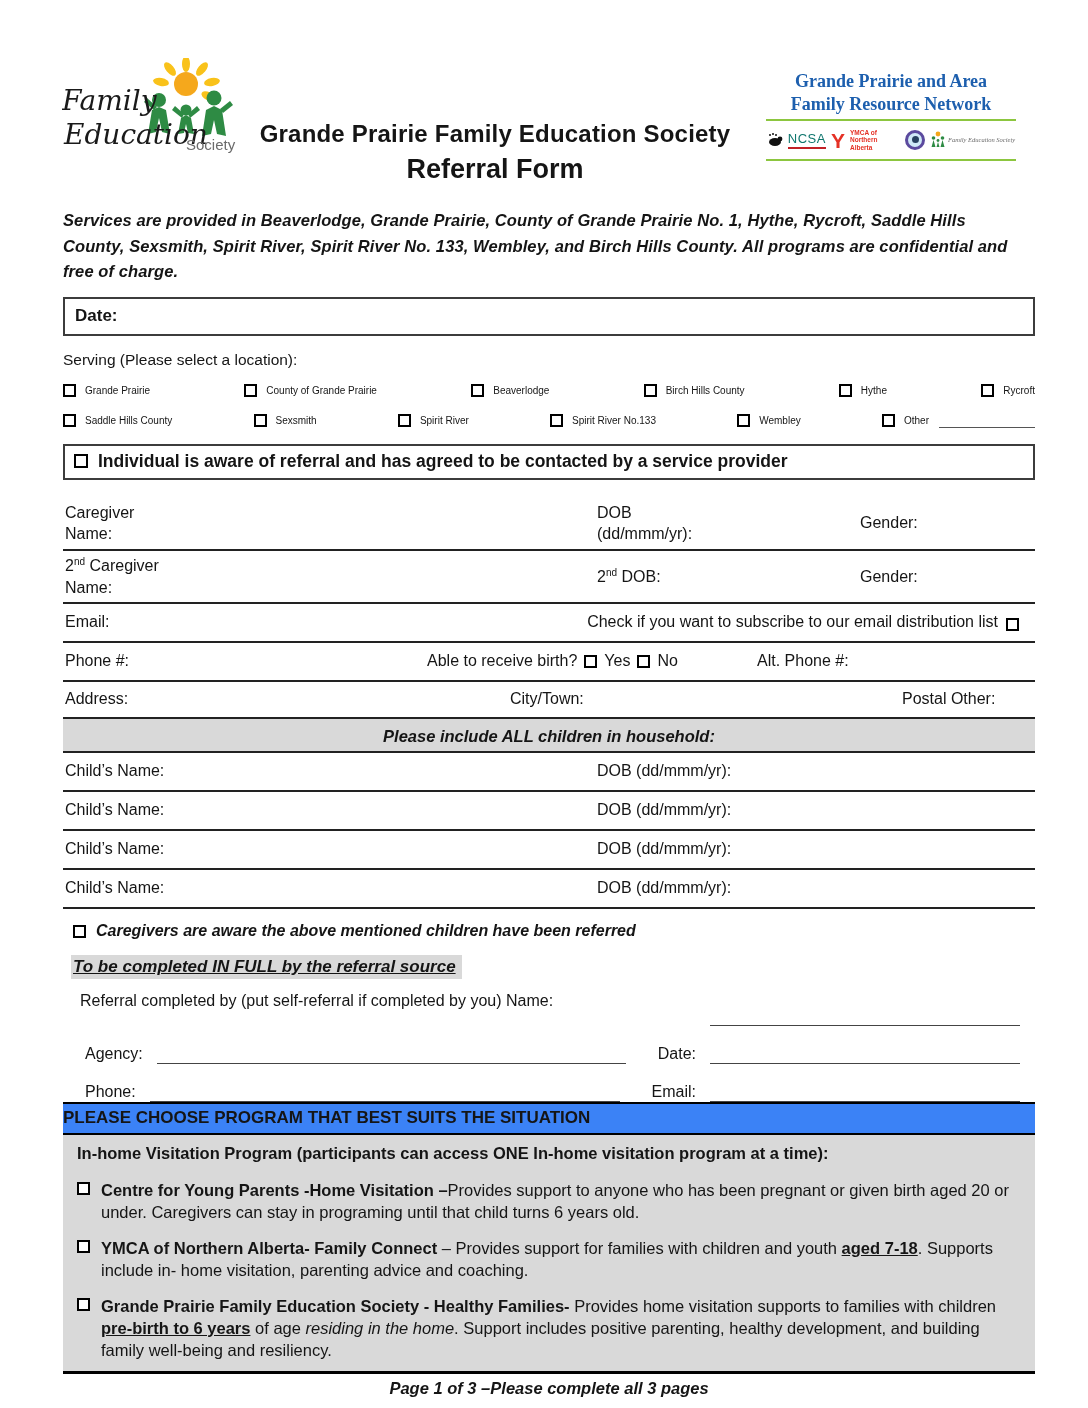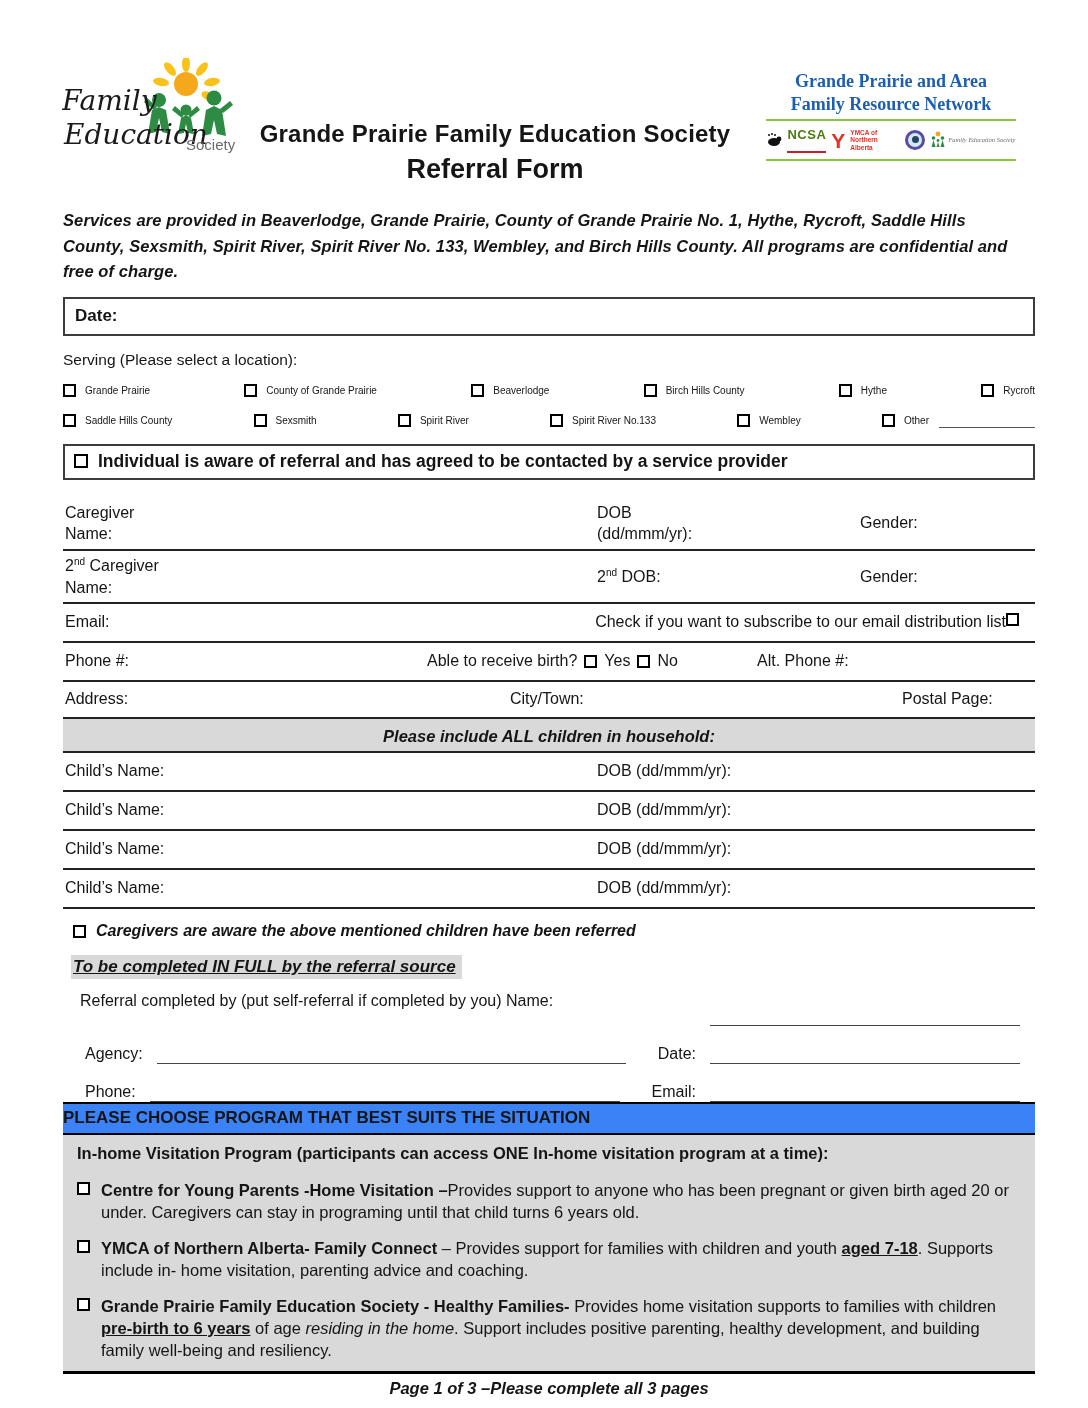--- a/index.html
+++ b/index.html
@@ -14,22 +14,22 @@
   .header { position:relative; height:208px; }
   .fes-logo { position:absolute; left:62px; top:58px; width:175px; height:105px; }
   .title-block { position:absolute; left:230px; top:120px; width:530px; text-align:center; }
   .title-l1 { font-size:24px; font-weight:bold; letter-spacing:.2px; }
   .title-l2 { font-size:27px; font-weight:bold; margin-top:6px; }
   .network { position:absolute; right:72px; top:70px; width:250px; text-align:center; }
   .network-name { font-family:"Liberation Serif", serif; font-weight:bold; color:#1d5fae;
                   font-size:18px; line-height:1.25; }
   .green-rule { height:0; border-top:2px solid #8cc63f; margin:4px 0; }
   .partners { display:flex; align-items:center; justify-content:center; gap:5px; height:30px; }
-  .ncsa-word { font-size:13px; font-weight:bold; letter-spacing:.5px; color:#4d7c0f;
-               border-bottom:2px solid #c22026; padding-bottom:9px; }
+  .ncsa-word { font-size:13px; font-weight:normal; letter-spacing:.5px; color:#0f766e;
+               border-bottom:2px solid #c22026; padding-bottom:1px; }
   .ymca-y { color:#e53125; font-size:21px; font-weight:bold; line-height:1; }
   .ymca-text { color:#e53125; font-size:6.5px; font-weight:bold; text-align:left; line-height:1.15; width:50px; }
   .circle-logo { width:20px; height:20px; border-radius:50%; background:#cfe9f7;
                  border:3px solid #5b4a9e; display:inline-block; position:relative; }
   .circle-logo i { position:absolute; left:4px; top:3px; width:7px; height:7px;
                    border-radius:50%; background:#27415f; }
   .mini-fes { display:flex; align-items:center; gap:2px; }
   .mini-fes-text { font-family:Liberation Serif, serif; font-style:italic; font-size:6.5px;
                    color:#6b6b6b; line-height:1.1; text-align:left; }
 
@@ -55,21 +55,21 @@
   .aware-box .cb { width:14px; height:14px; }
 
   
   .tbl { margin-top:18px; }
   .trow { border-bottom:2px solid #222; }
   .grid3a { display:grid; grid-template-columns:532px 263px 1fr; padding:4px 0 4px 2px; }
   .grid3b { display:grid; grid-template-columns:383px 354px 1fr; padding:8px 0 9px 2px; }
   .cell { font-size:16px; line-height:1.35; }
   sup { font-size:10px; }
   .row-email { display:flex; justify-content:space-between; align-items:center; padding:9px 0 10px 2px; font-size:16px; }
-  .sub-group { display:inline-flex; align-items:flex-start; padding-right:16px; }
+  .sub-group { display:inline-flex; align-items:flex-end; gap:8px; padding-right:16px; }
   .row-phone { display:grid; grid-template-columns:362px 330px 1fr; align-items:center; padding:9px 0 10px 2px; font-size:16px; }
   .texts-group { display:inline-flex; align-items:center; gap:7px; }
   .gray-banner { background:#d9d9d9; text-align:center; font-size:16.5px; font-weight:bold;
                  font-style:italic; padding:8px 0 5px; border-bottom:2px solid #222; }
   .child-row { display:grid; grid-template-columns:532px 1fr; padding:9px 0 10px 2px;
                font-size:16px; border-bottom:2px solid #222; }
 
   .aware-line { margin-top:13px; padding-left:10px; display:flex; align-items:center; gap:10px;
                 font-size:16px; font-weight:bold; font-style:italic; }
 
@@ -289,21 +289,21 @@
           <span class="cb"></span>
           <span>Yes</span>
           <span class="cb"></span>
           <span>No</span>
         </span>
         <span>Alt. Phone #:</span>
       </div>
       <div class="trow grid3b">
         <span>Address:</span>
         <span style="padding-left:62px">City/Town:</span>
-        <span style="padding-left:100px">Postal Page:</span>
+        <span style="padding-left:100px">Postal Other:</span>
       </div>
       <div class="gray-banner">Please include ALL children in household:</div>
 
       <div class="child-row">
         <span>Child’s Name:</span>
         <span>DOB (dd/mmm/yr):</span>
       </div>
       <div class="child-row">
         <span>Child’s Name:</span>
         <span>DOB (dd/mmm/yr):</span>

